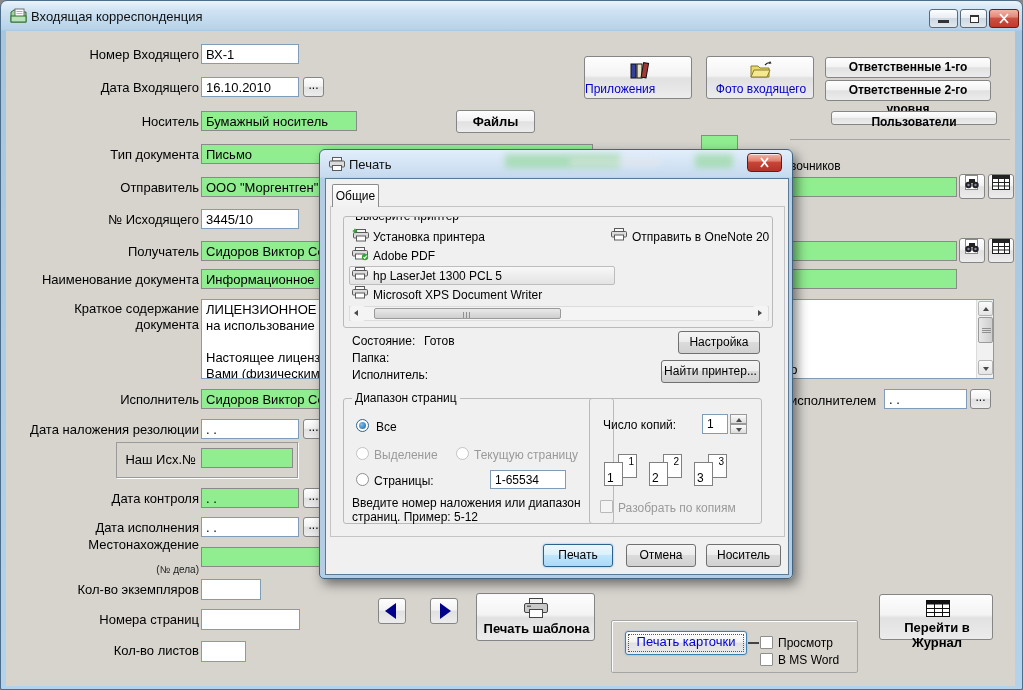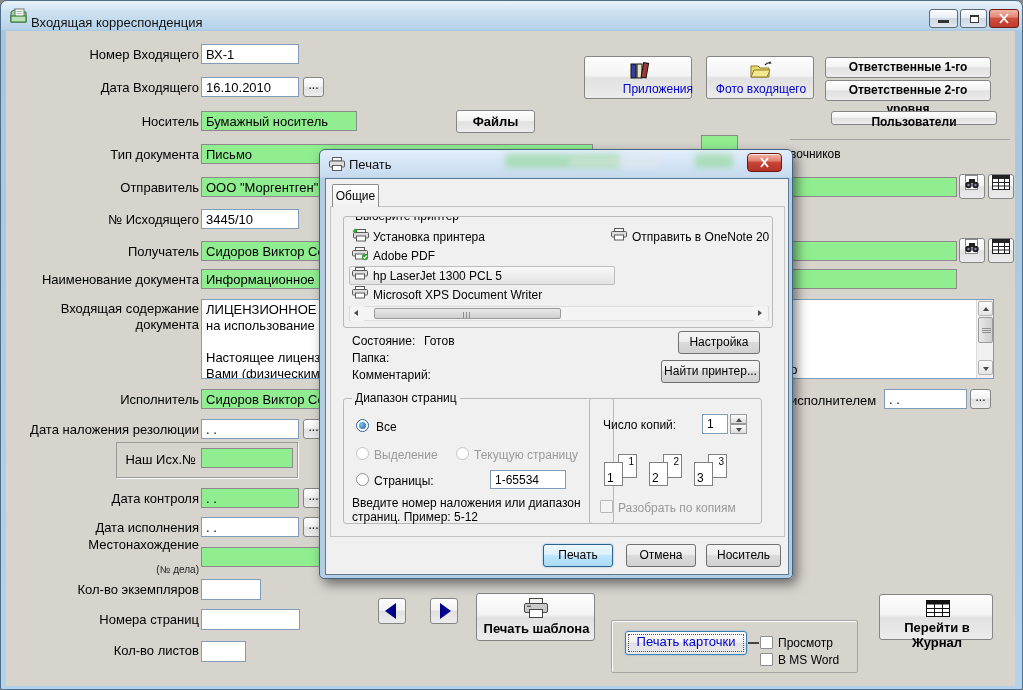--- a/index.html
+++ b/index.html
@@ -4,21 +4,21 @@
 <style>
   * { box-sizing: border-box; margin: 0; padding: 0; }
   html,body { width:1023px; height:690px; }
   body { font-family:"Liberation Sans", sans-serif; background:#888; }
   #app { position:relative; width:1023px; height:690px; overflow:hidden;
          border:1px solid #4e6d89; border-radius:7px 7px 2px 2px;
          background:linear-gradient(180deg,#eaf3fb,#cfe2f2 10px,#b7d3ea 28px,#a6c6e0 30px,#b3d2ec 100%); }
   .abs { position:absolute; }
   
   .titlebar { position:absolute; left:0; top:0; width:100%; height:30px; }
-  .title-text { position:absolute; left:30px; top:14px; font-size:13px; color:#101010; }
+  .title-text { position:absolute; left:30px; top:8px; font-size:13px; color:#101010; }
   .win-btn { position:absolute; top:8px; height:19px; border:1px solid #5a6a78; border-radius:3px;
              background:linear-gradient(#fdfeff,#e8eef4 45%,#cdd8e2 50%,#dfe8f0); }
   .win-btn.close-btn { background:linear-gradient(#f1b4a6,#e4897a 40%,#cc5042 50%,#c03a2c); border-color:#6e1c12; }
   .mini-glyph { position:absolute; left:8px; bottom:4px; width:11px; height:3px; background:#333; }
   .rest-glyph { position:absolute; left:9px; top:5px; width:9px; height:8px; border:1px solid #333; border-top-width:2px; background:#fff; }
   .winbody { position:absolute; left:5px; top:30px; width:1009px; height:655px; background:#d7d4ce; }
   .flabel { position:absolute; left:8px; width:185px; text-align:right; font-size:13px; color:#000; line-height:15px; }
   .sublabel { position:absolute; left:8px; width:185px; text-align:right; font-size:10px; color:#222; }
   .wfield { position:absolute; height:20px; background:#fff; border:1px solid #7f9db9; font-size:13px; padding:2px 0 0 4px; overflow:hidden; white-space:nowrap; }
   .gfield { position:absolute; height:20px; background:#90ee90; border:1px solid #8a8a8a; font-size:13px; padding:2px 0 0 4px; overflow:hidden; white-space:nowrap; }
@@ -124,21 +124,21 @@
 
     <div class="flabel" style="top:83px">Носитель</div>
     <div class="gfield" style="left:195px;top:80px;width:156px">Бумажный носитель</div>
     <div class="btn bold" style="left:450px;top:79px;width:79px;height:23px;line-height:21px">Файлы</div>
 
     <div class="flabel" style="top:116px">Тип документа</div>
     <div class="gfield" style="left:195px;top:113px;width:392px">Письмо</div>
     <div class="gfield" style="left:695px;top:104px;width:37px;height:16px"></div>
 
     <div class="fragline" style="left:784px;top:108px"></div>
-    <div class="fragtext" style="left:784px;top:116px">вочников</div>
+    <div class="fragtext" style="left:784px;top:128px">вочников</div>
 
     <div class="flabel" style="top:149px">Отправитель</div>
     <div class="gfield" style="left:195px;top:146px;width:756px">ООО "Моргентген"</div>
     <div class="btn" style="left:953px;top:143px;width:26px;height:25px">
       <svg width="18" height="17" viewBox="0 0 18 17">
           <rect x="2.5" y="0.5" width="12" height="14" fill="#fff" stroke="#8a8a8a"></rect>
           <rect x="6" y="4" width="6" height="4" fill="#222"></rect>
           <circle cx="5.5" cy="10" r="3.2" fill="#222"></circle>
           <circle cx="12.5" cy="10" r="3.2" fill="#222"></circle>
           <circle cx="5.5" cy="10" r="1.2" fill="#88a"></circle>
@@ -172,21 +172,21 @@
       <svg width="18" height="15" viewBox="0 0 18 15">
           <rect x="0.5" y="0.5" width="17" height="14" fill="#fff" stroke="#222"></rect>
           <rect x="0.5" y="0.5" width="17" height="3.5" fill="#222"></rect>
           <path d="M0.5 7.5 h17 M0.5 11 h17 M6.5 0.5 v14 M12.5 0.5 v14" stroke="#222" stroke-width="1"></path>
         </svg>
     </div>
 
     <div class="flabel" style="top:241px">Наименование документа</div>
     <div class="gfield" style="left:195px;top:238px;width:756px">Информационное п</div>
 
-    <div class="flabel" style="top:270px">Входящая содержание</div>
+    <div class="flabel" style="top:270px">Краткое содержание</div>
     <div class="flabel" style="top:286px">документа</div>
     <div class="memo" style="left:195px;top:268px">
       <div>ЛИЦЕНЗИОННОЕ С</div>
       <div>на использование п</div>
       <div style="margin-top:16px">Настоящее лицензи</div>
       <div>Вами (физическим и</div>
       <span class="abs" style="left:581px;top:62px">но</span>
       <div class="vsb">
         <div class="sbb" style="top:1px">
             <span class="tri-up"></span>
@@ -236,21 +236,21 @@
     <div class="wfield" style="left:195px;top:610px;width:45px;height:21px"></div>
 
     <div class="btn" style="left:578px;top:25px;width:108px;height:43px">
       <span class="iconwrap" style="left:44px;top:3px">
         <svg width="22" height="20" viewBox="0 0 22 20">
             <rect x="2" y="4" width="5" height="14" fill="#34409c" stroke="#111"></rect>
             <rect x="8" y="4" width="5" height="14" fill="#e8e2c8" stroke="#111"></rect>
             <rect x="13.4" y="3" width="5" height="14.6" fill="#a03838" stroke="#111" transform="rotate(10 16 10)"></rect>
           </svg>
       </span>
-      <div class="abs bluetext" style="left:0;top:25px;width:108px;font-size:12px;text-align:right">Приложения</div>
+      <div class="abs bluetext" style="left:0;top:25px;width:108px;font-size:12px;text-align:left">Приложения</div>
     </div>
     <div class="btn" style="left:700px;top:25px;width:108px;height:43px">
       <span class="iconwrap" style="left:42px;top:3px">
         <svg width="24" height="19" viewBox="0 0 24 19">
             <path d="M2 6 h7 l2 2 h9 v9 H2z" fill="#e9da6a" stroke="#8b7d2a"></path>
             <path d="M2 17 l3-7 h16 l-3 7z" fill="#f4e98f" stroke="#8b7d2a"></path>
             <path d="M16 5 q3-3 5-2" fill="none" stroke="#222" stroke-width="1.2"></path>
             <path d="M21 1 l1.6 2.6 -3 .2z" fill="#222"></path>
           </svg>
       </span>
@@ -386,21 +386,21 @@
               </div>
             <div class="sbb" style="left:403px;top:-1px;width:15px;height:15px;border:none;background:#f4f4f4">
                 <span class="tri-r-sm"></span>
               </div>
           </div>
         </div>
 
         <div class="dtext" style="left:21px;top:127px">Состояние:</div>
         <div class="dtext" style="left:93px;top:127px">Готов</div>
         <div class="dtext" style="left:21px;top:144px">Папка:</div>
-        <div class="dtext" style="left:21px;top:161px">Комментарий:</div>
+        <div class="dtext" style="left:21px;top:161px">Исполнитель:</div>
         <div class="dbtn" style="left:347px;top:124px;width:82px">Настройка</div>
         <div class="dbtn" style="left:330px;top:153px;width:99px">Найти принтер...</div>
 
         <div class="dgroup" style="left:12px;top:191px;width:271px;height:126px">
           <span class="glabel">Диапазон страниц</span>
           <span class="radio checked" style="left:12px;top:20px"></span>
           <span class="dtext" style="left:32px;top:21px">Все</span>
           <span class="radio disabled" style="left:12px;top:48px"></span>
           <span class="dtext dis" style="left:30px;top:49px">Выделение</span>
           <span class="radio disabled" style="left:112px;top:48px"></span>

